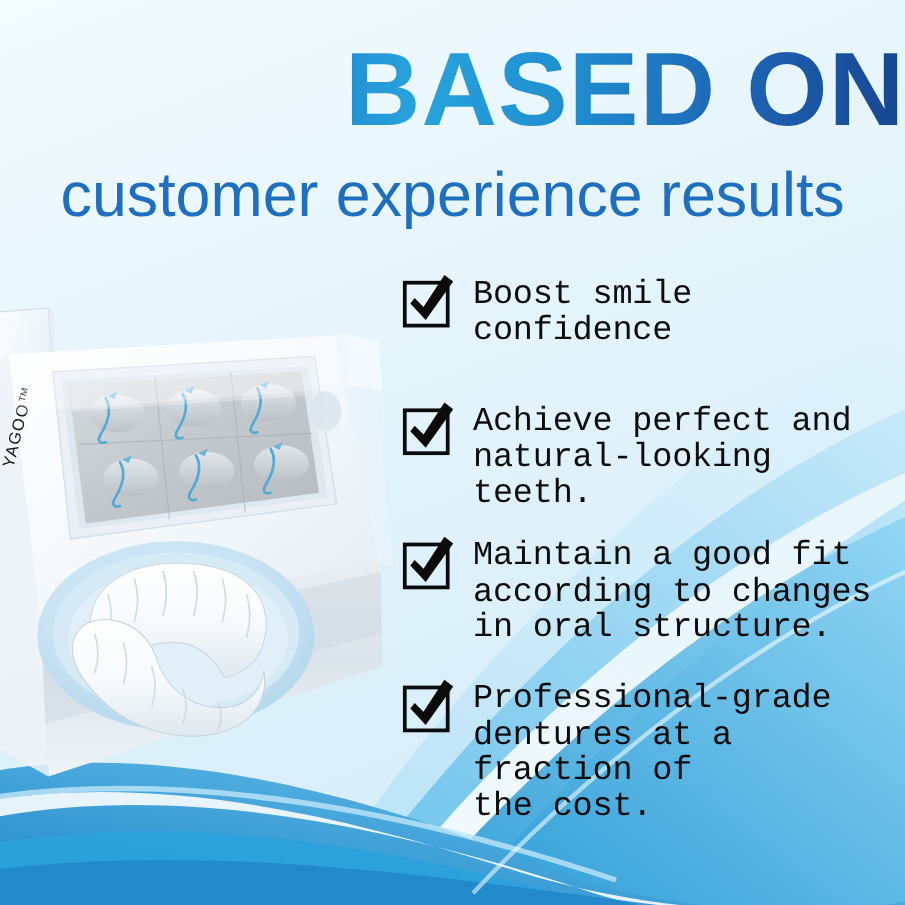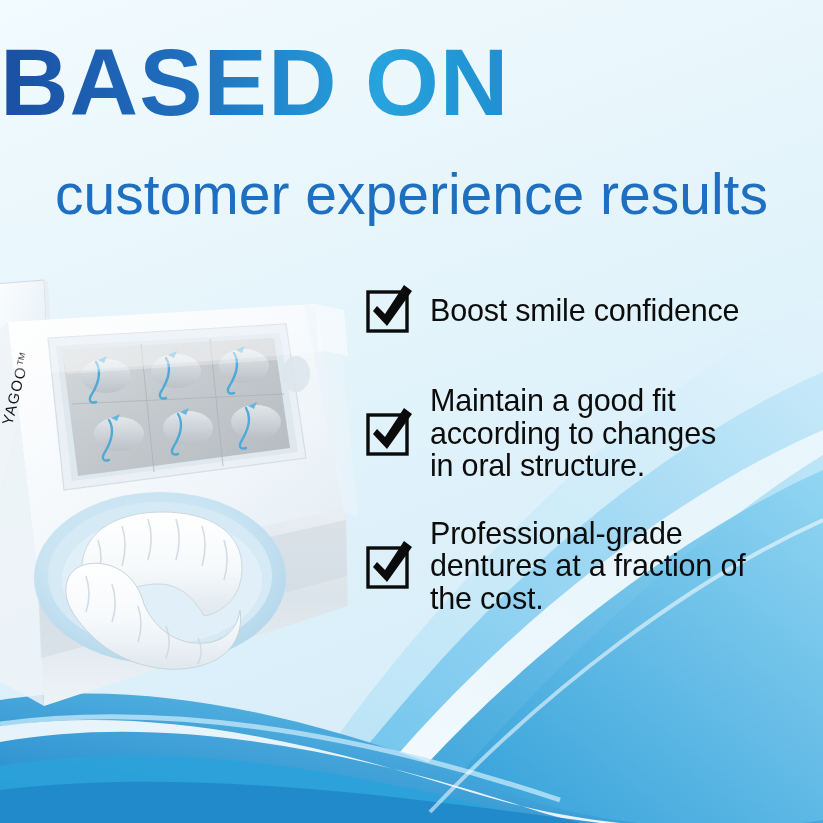--- a/index.html
+++ b/index.html
@@ -8,39 +8,39 @@
     font-family:"Liberation Sans","DejaVu Sans",sans-serif;
     background:#eaf7fc;
   }
   #stage{position:relative;width:823px;height:823px;overflow:hidden;
     background:linear-gradient(160deg,#f2fbfe 0%,#e6f5fb 35%,#dcf0fa 65%,#cfe9f7 100%);}
 
   
   .waves{position:absolute;inset:0;z-index:1;pointer-events:none;}
 
   
-  .headline-wrap{position:absolute;top:34px;left:0;width:823px;z-index:6;text-align:left;}
+  .headline-wrap{position:absolute;top:34px;left:0;width:823px;z-index:6;text-align:right;}
   .headline{
     font-size:95px;font-weight:700;letter-spacing:1px;line-height:1.02;
     margin:0;white-space:nowrap;
     background:linear-gradient(90deg,#1b4fa3 0%,#1f6ebd 22%,#27a3dd 46%,#1f8fd0 62%,#1d63b4 82%,#17468f 100%);
     -webkit-background-clip:text;background-clip:text;color:transparent;
     -webkit-text-fill-color:transparent;
   }
   .subhead{
     position:absolute;top:148px;left:0;width:823px;text-align:center;z-index:6;
-    font-size:57px;font-weight:400;color:#1e6fc0;white-space:nowrap;line-height:1.05;margin-top:17px;
+    font-size:57px;font-weight:400;color:#1e6fc0;white-space:nowrap;line-height:1.05;
   }
 
   
   .product{position:absolute;left:-14px;top:276px;width:372px;height:470px;z-index:4;}
 
   
   .checklist{position:absolute;left:366px;top:252px;width:452px;z-index:7;}
-  .check-item{display:flex;align-items:center;margin-bottom:0;}
+  .check-item{display:flex;align-items:flex-start;margin-bottom:0;font-family:Liberation Mono, monospace;}
   .check-item + .check-item{margin-top:0;}
   .cbox{flex:0 0 auto;width:46px;height:46px;position:relative;margin-right:18px;}
   .cbox svg{display:block;overflow:visible;}
   .ctext{font-size:30.5px;line-height:1.07;color:#0c0c0c;font-weight:400;
          letter-spacing:-0.2px;}
   .ctext .ln{display:block;}
 
   .it0{height:116px;}
   .it1{height:122px;}
   .it2{height:135px;}
@@ -240,20 +240,32 @@
         <svg width="46" height="46" viewBox="0 0 46 46">
           <rect x="2" y="5" width="39" height="39" fill="none" stroke="#0b0b0b" stroke-width="3.4"></rect>
           <path d="M7,24 L11,19 L19,27 L38,-2 L46,4 L21,39 Z" fill="#0b0b0b"></path>
         </svg>
       </span>
       <span class="ctext">
         <span class="ln">Boost smile confidence</span>
       </span>
     </div>
 
+    <div class="check-item it1">
+      <span class="cbox">
+        <svg width="46" height="46" viewBox="0 0 46 46">
+          <rect x="2" y="5" width="39" height="39" fill="none" stroke="#0b0b0b" stroke-width="3.4"></rect>
+          <path d="M7,24 L11,19 L19,27 L38,-2 L46,4 L21,39 Z" fill="#0b0b0b"></path>
+        </svg>
+      </span>
+      <span class="ctext">
+        <span class="ln">Achieve perfect and</span>
+        <span class="ln">natural-looking teeth.</span>
+      </span>
+    </div>
 
     <div class="check-item it3">
       <span class="cbox">
         <svg width="46" height="46" viewBox="0 0 46 46">
           <rect x="2" y="5" width="39" height="39" fill="none" stroke="#0b0b0b" stroke-width="3.4"></rect>
           <path d="M7,24 L11,19 L19,27 L38,-2 L46,4 L21,39 Z" fill="#0b0b0b"></path>
         </svg>
       </span>
       <span class="ctext">
         <span class="ln">Maintain a good fit</span>

